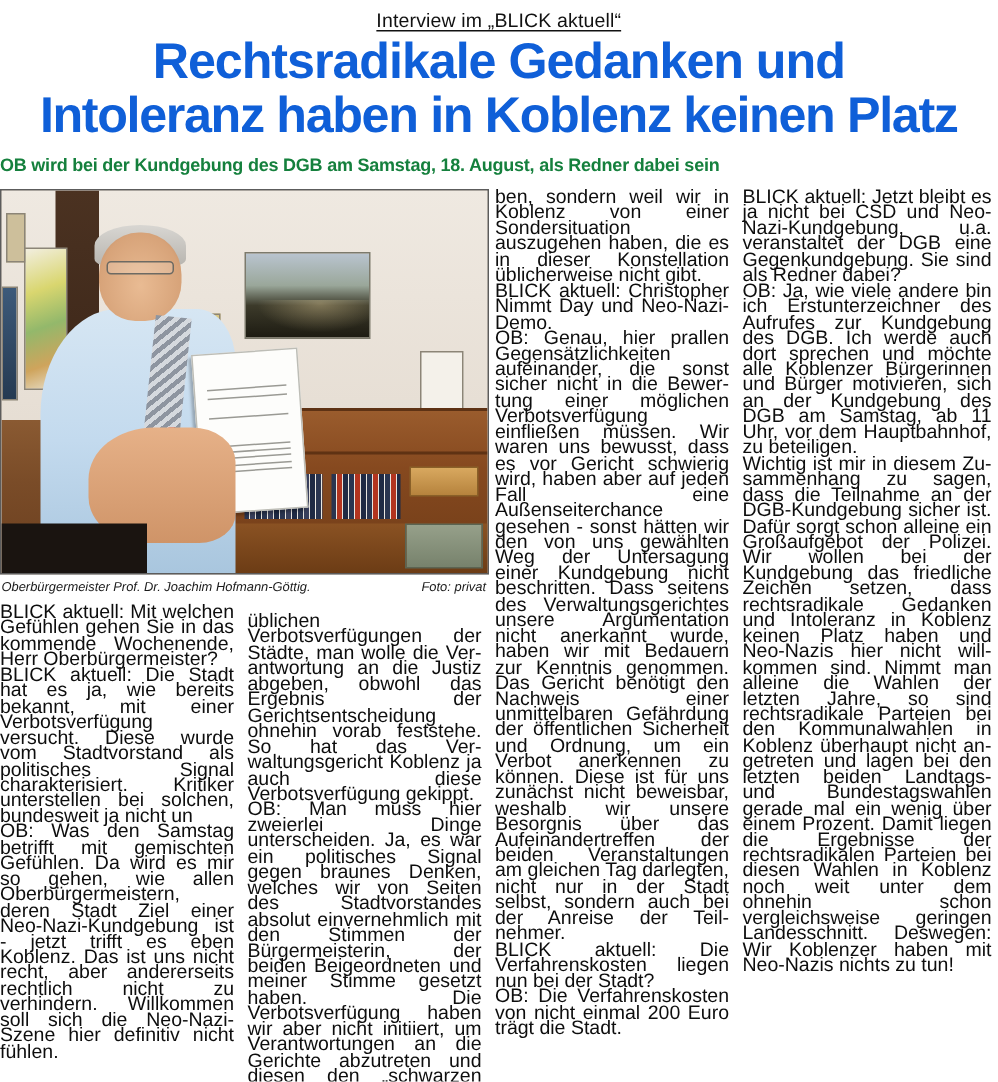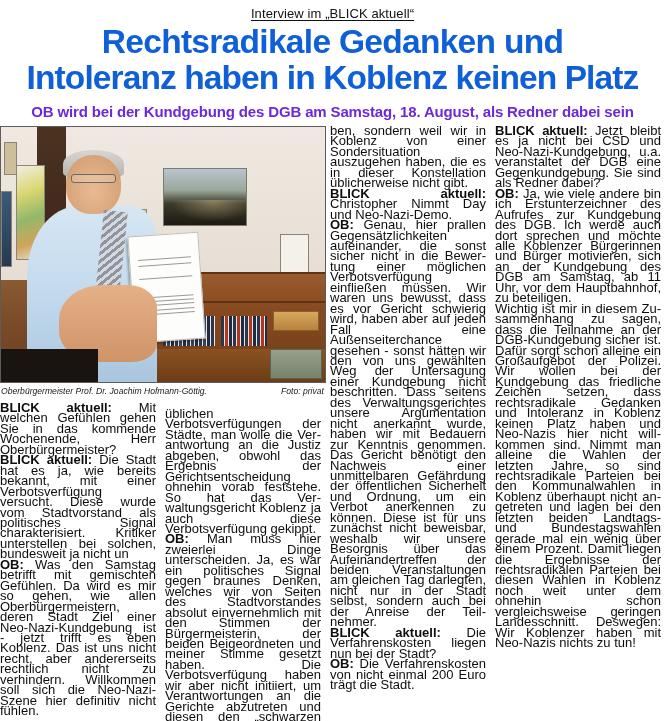--- a/index.html
+++ b/index.html
@@ -35,25 +35,24 @@
     font-family: "Liberation Sans", sans-serif;
     font-weight: bold;
     font-size: 33.5px;
     line-height: 36px;
     letter-spacing: -0.7px;
     margin-top: 3px;
     white-space: nowrap;
   }
   .headline .l2 { letter-spacing: -0.9px; }
   .subhead {
-    text-align: center;
     font-family: "Liberation Sans", sans-serif;
     font-weight: bold;
-    font-size: 15px;
-    color: #6d28d9;
+    font-size: 12px;
+    color: #15803d;
     margin-top: 7px;
     letter-spacing: -0.15px;
     white-space: nowrap;
   }
 
   
   .body {
     position: absolute;
     top: 126px; left: 0;
     width: 665px;
@@ -73,21 +72,21 @@
     font-size: 13px;
     line-height: 10.45px;
     color: #0d0d0d;
     text-align: justify;
     text-justify: inter-word;
     hyphens: manual;
     -webkit-hyphens: manual;
     word-spacing: 0px;
   }
   .txt p { margin: 0; }
-  .txt b, .q { font-weight: bold; }
+  .txt b, .q { font-weight: normal; }
 
   
   .photo-wrap {
     width: 373px;
     margin-bottom: 3px;
   }
   .photo {
     position: relative;
     width: 326px;
     height: 257px;

